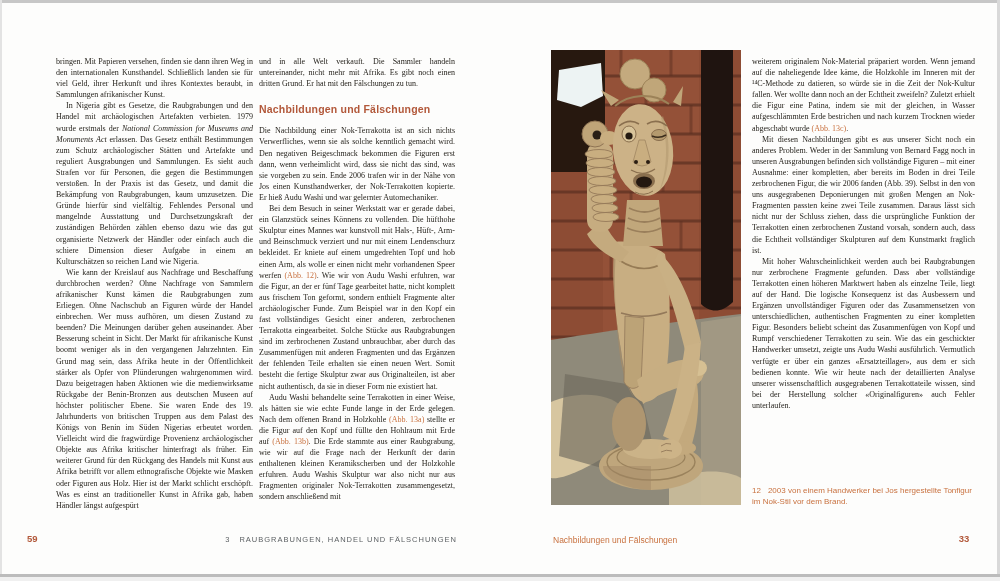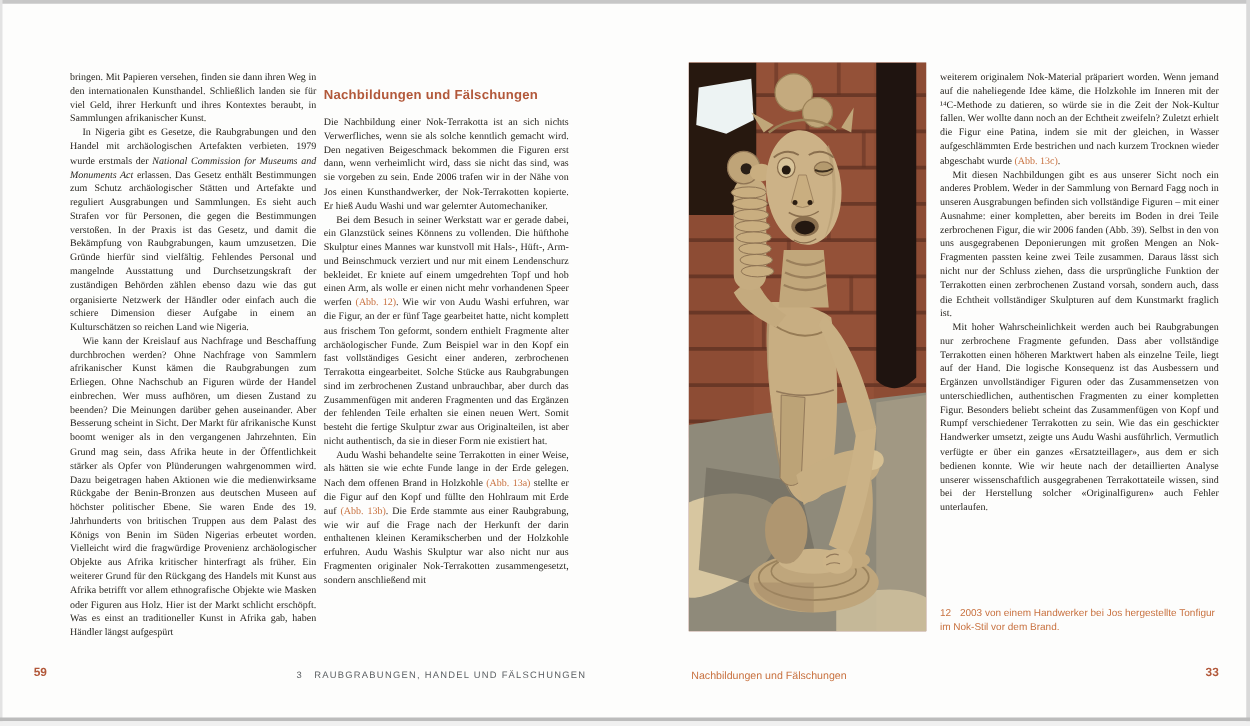--- a/index.html
+++ b/index.html
@@ -29,24 +29,24 @@
   .section-heading {
     font-family:"Liberation Sans", sans-serif; font-size:10.5px; font-weight:bold;
     color:var(--accent,#b2583a); margin:15px 0 10px 0; text-align:left; letter-spacing:0.2px;
   }
 
   .pagenum {
     position:absolute; top:533px; font-family:"Liberation Sans", sans-serif;
     font-weight:bold; font-size:9.5px; color:var(--accent,#b2583a);
   }
   .pagenum-left  { left:27px; }
-  .pagenum-right { left:953px; width:22px; text-align:right; }
+  .pagenum-right { left:953px; width:22px; text-align:center; }
 
   .footer-left {
-    position:absolute; top:535px; left:172px; width:297px; text-align:right;
+    position:absolute; top:535px; left:160px; width:297px; text-align:right;
     font-family:"Liberation Sans", sans-serif; font-size:7.5px; letter-spacing:1px;
     color:var(--footer-gray,#5d6164); white-space:nowrap;
   }
   .footer-left .chap-num { margin-right:9px; }
   .footer-right {
     position:absolute; top:535px; left:553px;
     font-family:"Liberation Sans", sans-serif; font-size:8.5px;
     color:var(--accent-light,#c8713f);
   }
 
@@ -73,20 +73,21 @@
   <div class="edge-bottom"></div>
   <div class="edge-bottom-fade"></div>
 
   <section>
     <div class="col col1">
       <p class="body-p"><span>bringen. Mit Papieren versehen, finden sie dann ihren Weg in den internationalen Kunsthandel. Schließlich landen sie für viel Geld, ihrer Herkunft und ihres Kontextes beraubt, in Sammlungen afrikanischer Kunst.</span></p>
       <p class="body-p indent"><span>In Nigeria gibt es Gesetze, die Raubgrabungen und den Handel mit archäologischen Artefakten verbieten. 1979 wurde erstmals der </span><span class="it">National Commission for Museums and Monuments Act</span><span> erlassen. Das Gesetz enthält Bestimmungen zum Schutz archäologischer Stätten und Artefakte und reguliert Ausgrabungen und Sammlungen. Es sieht auch Strafen vor für Personen, die gegen die Bestimmungen verstoßen. In der Praxis ist das Gesetz, und damit die Bekämpfung von Raubgrabungen, kaum umzusetzen. Die Gründe hierfür sind vielfältig. Fehlendes Personal und mangelnde Ausstattung und Durchsetzungskraft der zuständigen Behörden zählen ebenso dazu wie das gut organisierte Netzwerk der Händler oder einfach auch die schiere Dimension dieser Aufgabe in einem an Kulturschätzen so reichen Land wie Nigeria.</span></p>
       <p class="body-p indent"><span>Wie kann der Kreislauf aus Nachfrage und Beschaffung durchbrochen werden? Ohne Nachfrage von Sammlern afrikanischer Kunst kämen die Raubgrabungen zum Erliegen. Ohne Nachschub an Figuren würde der Handel einbrechen. Wer muss aufhören, um diesen Zustand zu beenden? Die Meinungen darüber gehen auseinander. Aber Besserung scheint in Sicht. Der Markt für afrikanische Kunst boomt weniger als in den vergangenen Jahrzehnten. Ein Grund mag sein, dass Afrika heute in der Öffentlichkeit stärker als Opfer von Plünderungen wahrgenommen wird. Dazu beigetragen haben Aktionen wie die medienwirksame Rückgabe der Benin-Bronzen aus deutschen Museen auf höchster politischer Ebene. Sie waren Ende des 19. Jahrhunderts von britischen Truppen aus dem Palast des Königs von Benin im Süden Nigerias erbeutet worden. Vielleicht wird die fragwürdige Provenienz archäologischer Objekte aus Afrika kritischer hinterfragt als früher. Ein weiterer Grund für den Rückgang des Handels mit Kunst aus Afrika betrifft vor allem ethnografische Objekte wie Masken oder Figuren aus Holz. Hier ist der Markt schlicht erschöpft. Was es einst an traditioneller Kunst in Afrika gab, haben Händler längst aufgespürt</span></p>
     </div>
     <div class="col col2">
+      <p class="body-p"><span>und in alle Welt verkauft. Die Sammler handeln untereinander, nicht mehr mit Afrika. Es gibt noch einen dritten Grund. Er hat mit den Fälschungen zu tun.</span></p>
       <h2 class="section-heading">Nachbildungen und Fälschungen</h2>
       <p class="body-p"><span>Die Nachbildung einer Nok-Terrakotta ist an sich nichts Verwerfliches, wenn sie als solche kenntlich gemacht wird. Den negativen Beigeschmack bekommen die Figuren erst dann, wenn verheimlicht wird, dass sie nicht das sind, was sie vorgeben zu sein. Ende 2006 trafen wir in der Nähe von Jos einen Kunsthandwerker, der Nok-Terrakotten kopierte. Er hieß Audu Washi und war gelernter Automechaniker.</span></p>
       <p class="body-p indent"><span>Bei dem Besuch in seiner Werkstatt war er gerade dabei, ein Glanzstück seines Könnens zu vollenden. Die hüfthohe Skulptur eines Mannes war kunstvoll mit Hals-, Hüft-, Arm- und Beinschmuck verziert und nur mit einem Lendenschurz bekleidet. Er kniete auf einem umgedrehten Topf und hob einen Arm, als wolle er einen nicht mehr vorhandenen Speer werfen </span><span class="ref">(Abb. 12)</span><span>. Wie wir von Audu Washi erfuhren, war die Figur, an der er fünf Tage gearbeitet hatte, nicht komplett aus frischem Ton geformt, sondern enthielt Fragmente alter archäologischer Funde. Zum Beispiel war in den Kopf ein fast vollständiges Gesicht einer anderen, zerbrochenen Terrakotta eingearbeitet. Solche Stücke aus Raubgrabungen sind im zerbrochenen Zustand unbrauchbar, aber durch das Zusammenfügen mit anderen Fragmenten und das Ergänzen der fehlenden Teile erhalten sie einen neuen Wert. Somit besteht die fertige Skulptur zwar aus Originalteilen, ist aber nicht authentisch, da sie in dieser Form nie existiert hat.</span></p>
       <p class="body-p indent"><span>Audu Washi behandelte seine Terrakotten in einer Weise, als hätten sie wie echte Funde lange in der Erde gelegen. Nach dem offenen Brand in Holzkohle </span><span class="ref">(Abb. 13a)</span><span> stellte er die Figur auf den Kopf und füllte den Hohlraum mit Erde auf </span><span class="ref">(Abb. 13b)</span><span>. Die Erde stammte aus einer Raubgrabung, wie wir auf die Frage nach der Herkunft der darin enthaltenen kleinen Keramikscherben und der Holzkohle erfuhren. Audu Washis Skulptur war also nicht nur aus Fragmenten originaler Nok-Terrakotten zusammengesetzt, sondern anschließend mit</span></p>
     </div>
     <div class="pagenum pagenum-left">59</div>
     <div class="footer-left">
       <span class="chap-num">3</span><span>RAUBGRABUNGEN, HANDEL UND FÄLSCHUNGEN</span>
     </div>
   </section>

